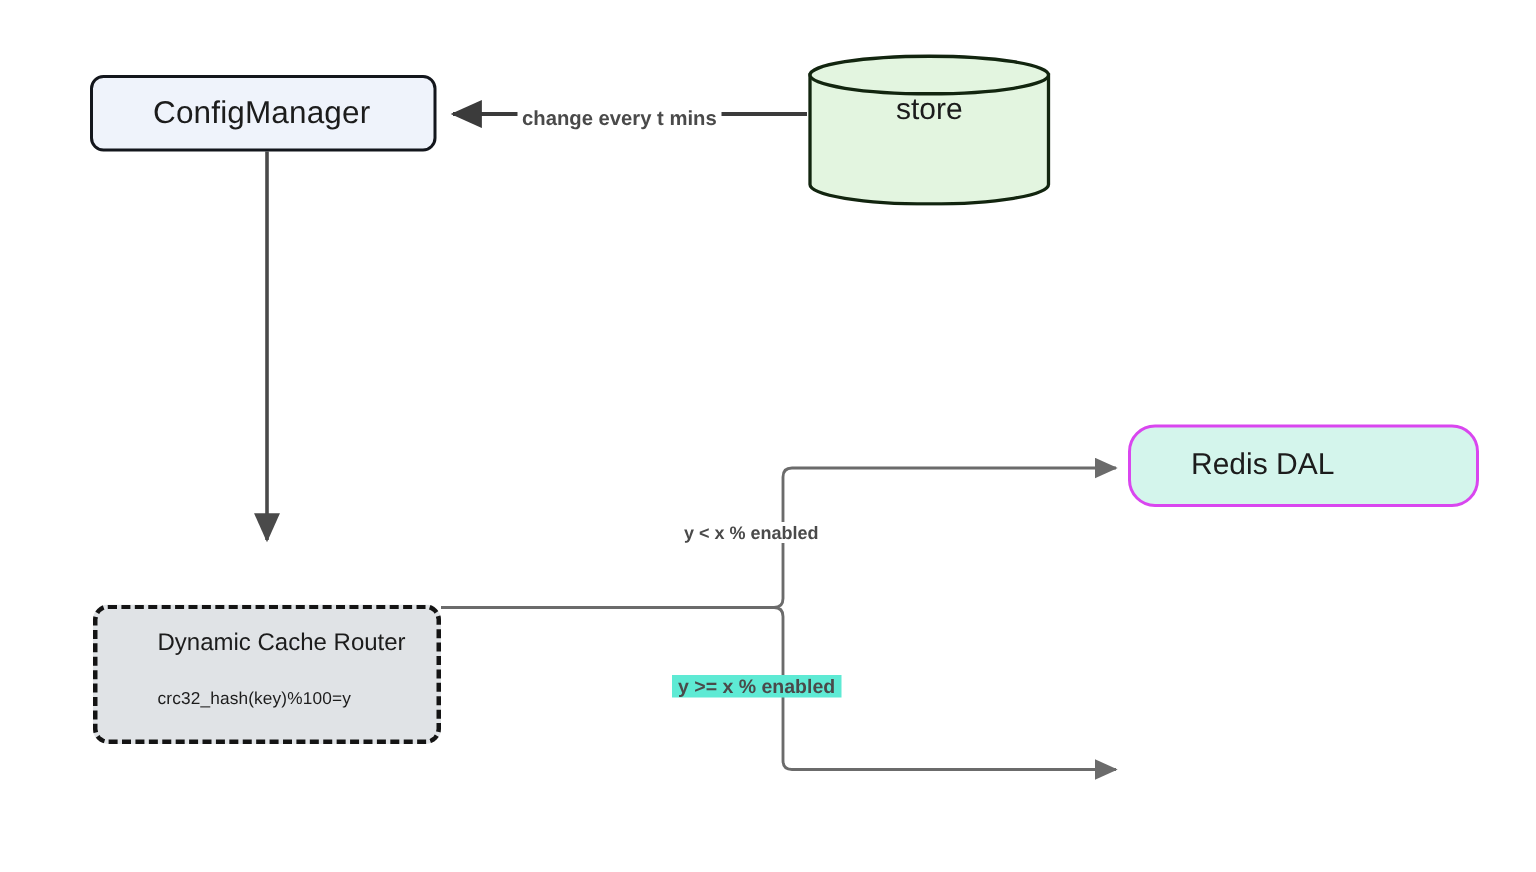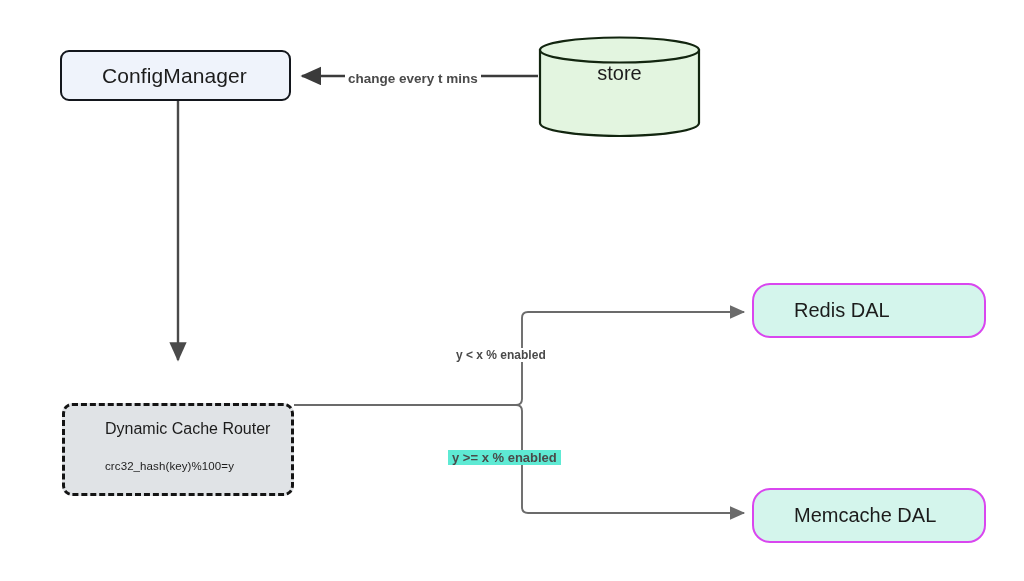--- a/index.html
+++ b/index.html
@@ -193,23 +193,20 @@
 
   <div class="node" id="dynamic-cache-router">
     <span class="router-title">Dynamic Cache Router</span>
     <span class="router-formula">crc32_hash(key)%100=y</span>
   </div>
 
   <div class="node dal" id="redis-dal">
     <span>Redis DAL</span>
   </div>
 
-  <div class="node dal" id="memcache-dal">
-    <span>Memcache DAL</span>
-  </div>
 
   <div class="edge-label" id="label-polls">change every t mins</div>
 
 
   <div class="edge-label" id="label-branch-upper">y &lt; x % enabled</div>
 
   <div class="edge-label" id="label-branch-lower">y &gt;= x % enabled</div>
 
 </div>
 

